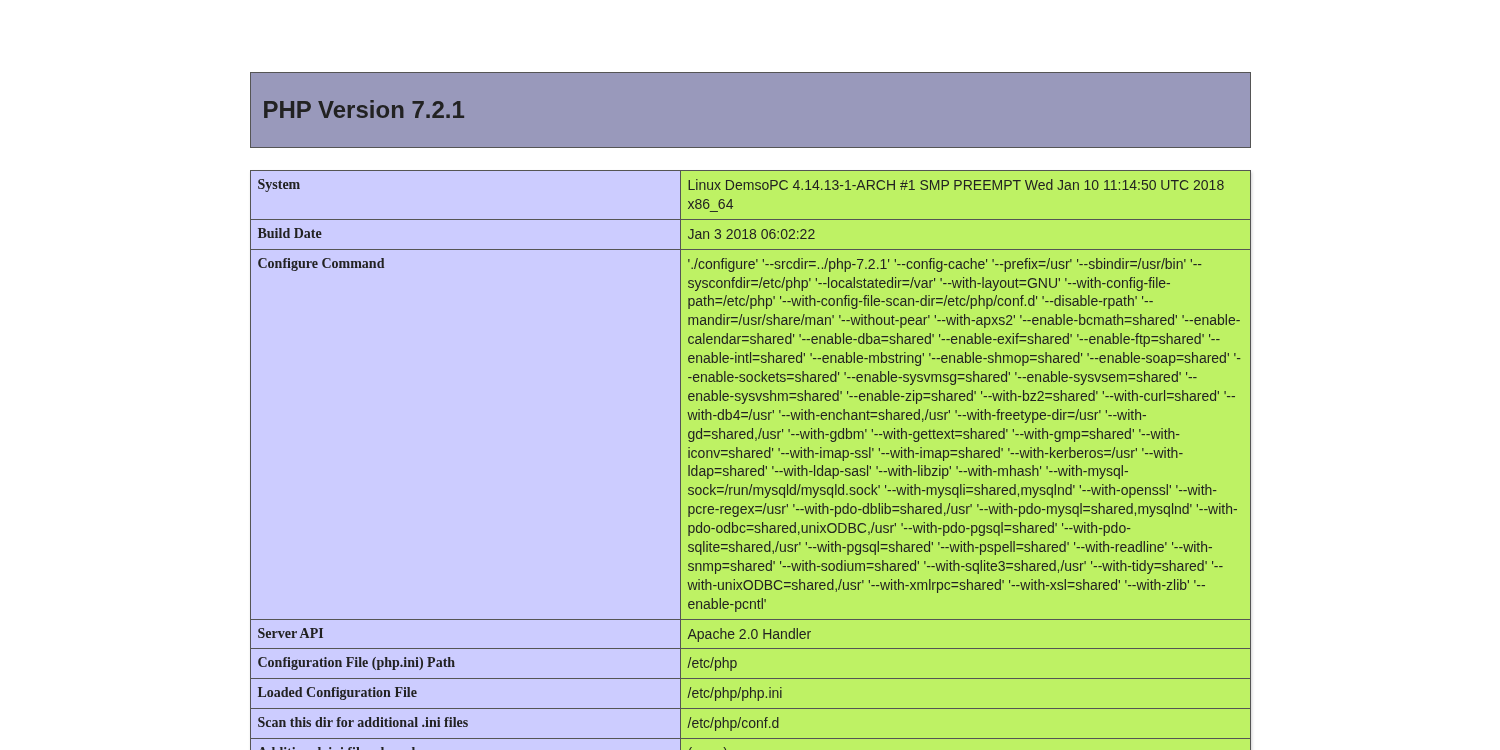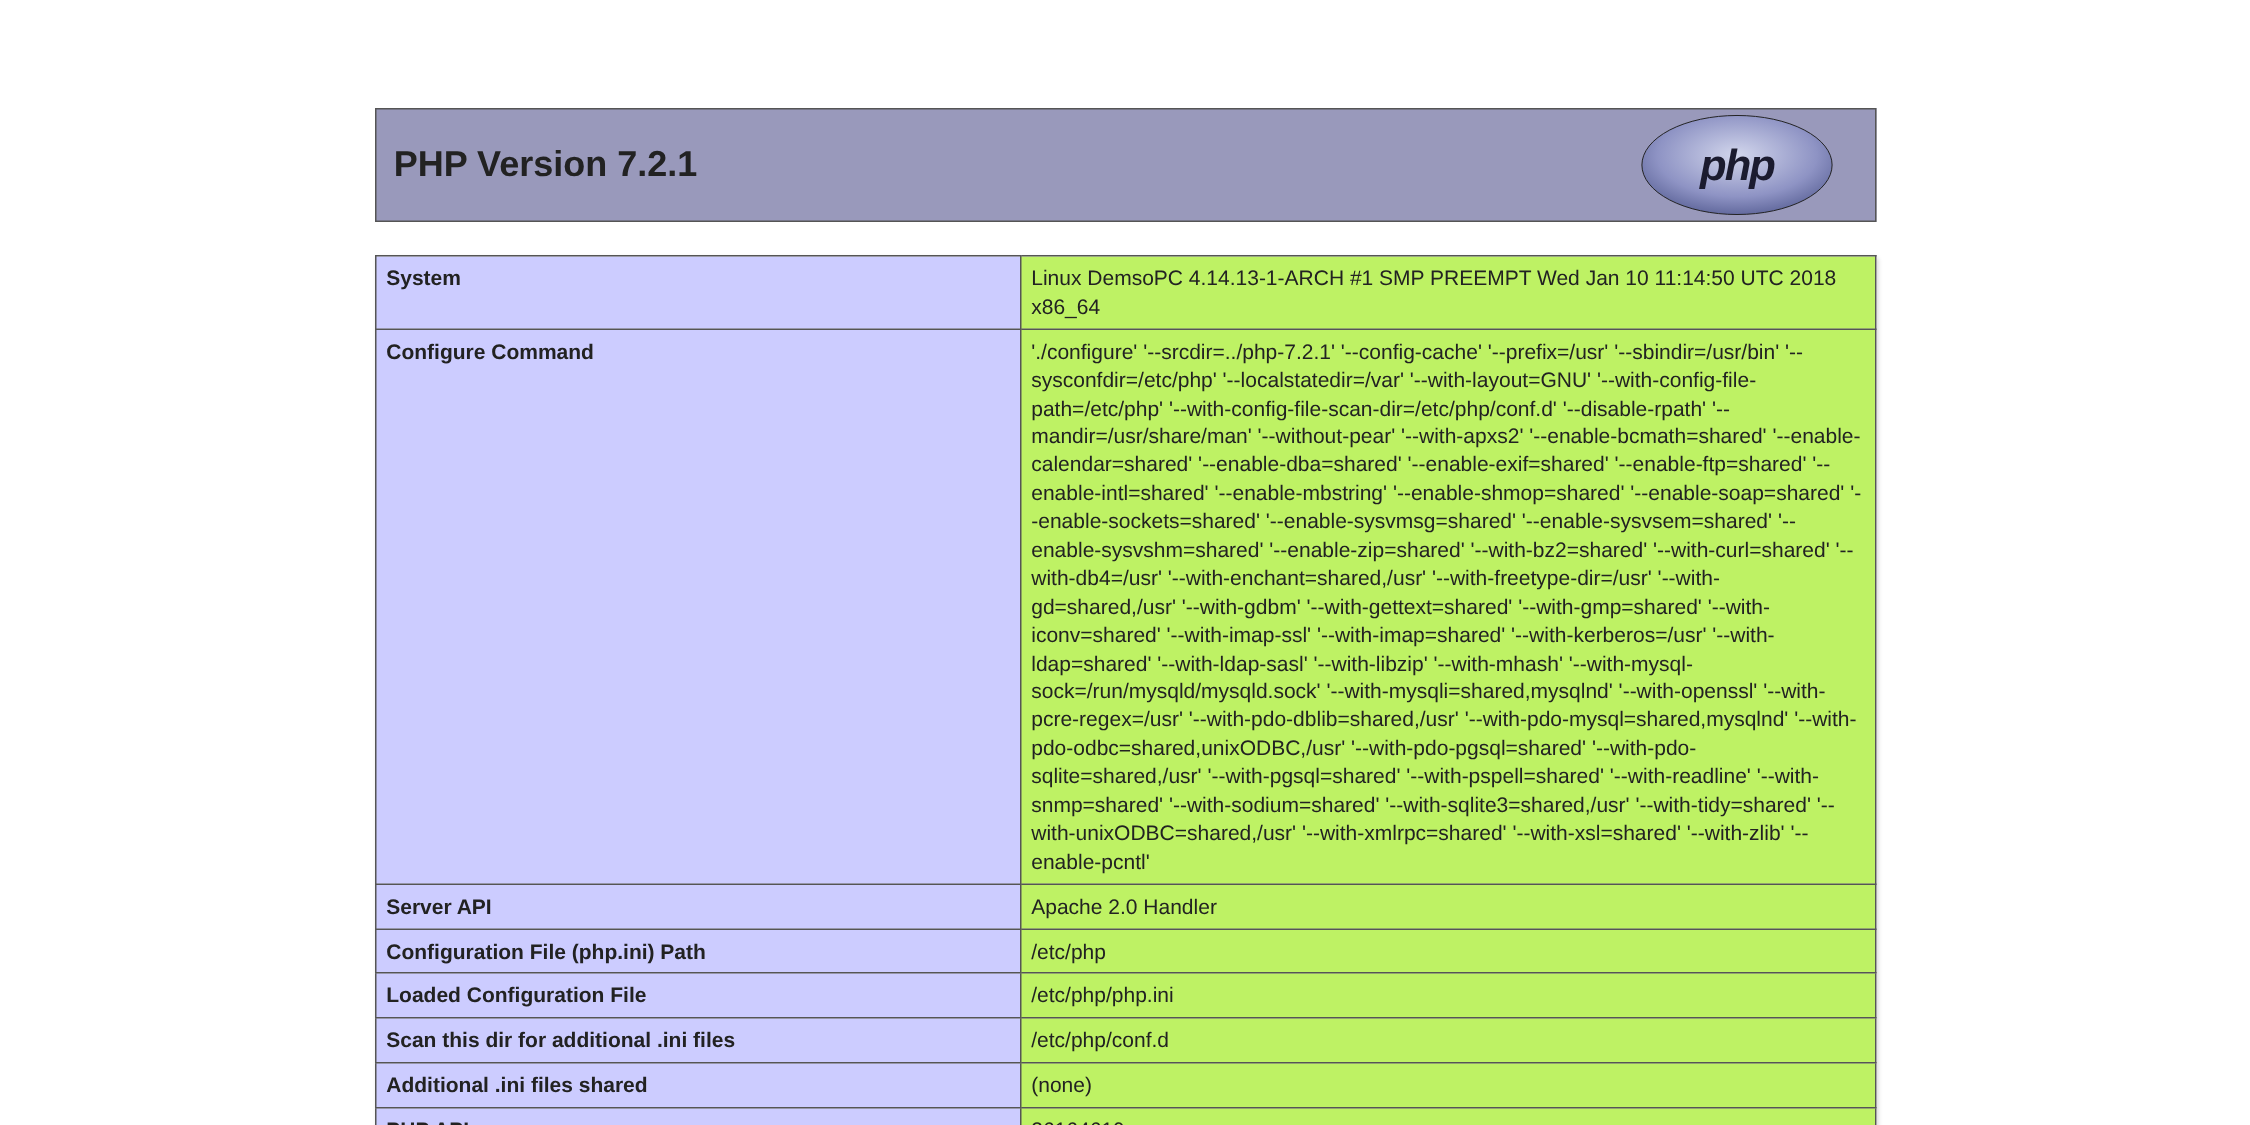--- a/index.html
+++ b/index.html
@@ -46,53 +46,45 @@
     padding: 5px 7px;
     vertical-align: top;
     font-size: 14px;
     line-height: 1.35;
   }
   td.e {
     background: #ccf;
     font-weight: bold;
     width: 415px;
     color: #222;
+    font-family: Liberation Serif, serif;
   }
   td.v {
     background: #bef264;
     color: #222;
     word-break: break-word;
   }
 </style>
 </head>
 <body>
 
 <div class="page">
   <div class="header-box">
     <div class="header-title">PHP Version 7.2.1</div>
-    <div class="php-logo">
-      <svg viewBox="0 0 200 106" width="160" height="70">
-        <defs>
-          <radialGradient id="g1" cx="50%" cy="40%" r="70%">
-            <stop offset="0%" stop-color="#d2d6ec"></stop>
-            <stop offset="60%" stop-color="#8e93c4"></stop>
-            <stop offset="100%" stop-color="#4b5389"></stop>
-          </radialGradient>
-        </defs>
-        <ellipse cx="100" cy="53" rx="96" ry="50" fill="url(#g1)" stroke="#222" stroke-width="1"></ellipse>
-        <text x="100" y="68" text-anchor="middle" font-family="Arial Black, Arial, sans-serif" font-weight="900" font-size="44" fill="#1b1b2f" font-style="italic" letter-spacing="-2">php</text>
-      </svg>
-    </div>
   </div>
 
   <table class="info">
     <tbody>
       <tr>
         <td class="e">System</td>
         <td class="v">Linux DemsoPC 4.14.13-1-ARCH #1 SMP PREEMPT Wed Jan 10 11:14:50 UTC 2018 x86_64</td>
+      </tr>
+      <tr>
+        <td class="e">Build Date</td>
+        <td class="v">Jan 3 2018 06:02:22</td>
       </tr>
       <tr>
         <td class="e">Configure Command</td>
         <td class="v">'./configure' '--srcdir=../php-7.2.1' '--config-cache' '--prefix=/usr' '--sbindir=/usr/bin' '--sysconfdir=/etc/php' '--localstatedir=/var' '--with-layout=GNU' '--with-config-file-path=/etc/php' '--with-config-file-scan-dir=/etc/php/conf.d' '--disable-rpath' '--mandir=/usr/share/man' '--without-pear' '--with-apxs2' '--enable-bcmath=shared' '--enable-calendar=shared' '--enable-dba=shared' '--enable-exif=shared' '--enable-ftp=shared' '--enable-intl=shared' '--enable-mbstring' '--enable-shmop=shared' '--enable-soap=shared' '--enable-sockets=shared' '--enable-sysvmsg=shared' '--enable-sysvsem=shared' '--enable-sysvshm=shared' '--enable-zip=shared' '--with-bz2=shared' '--with-curl=shared' '--with-db4=/usr' '--with-enchant=shared,/usr' '--with-freetype-dir=/usr' '--with-gd=shared,/usr' '--with-gdbm' '--with-gettext=shared' '--with-gmp=shared' '--with-iconv=shared' '--with-imap-ssl' '--with-imap=shared' '--with-kerberos=/usr' '--with-ldap=shared' '--with-ldap-sasl' '--with-libzip' '--with-mhash' '--with-mysql-sock=/run/mysqld/mysqld.sock' '--with-mysqli=shared,mysqlnd' '--with-openssl' '--with-pcre-regex=/usr' '--with-pdo-dblib=shared,/usr' '--with-pdo-mysql=shared,mysqlnd' '--with-pdo-odbc=shared,unixODBC,/usr' '--with-pdo-pgsql=shared' '--with-pdo-sqlite=shared,/usr' '--with-pgsql=shared' '--with-pspell=shared' '--with-readline' '--with-snmp=shared' '--with-sodium=shared' '--with-sqlite3=shared,/usr' '--with-tidy=shared' '--with-unixODBC=shared,/usr' '--with-xmlrpc=shared' '--with-xsl=shared' '--with-zlib' '--enable-pcntl'</td>
       </tr>
       <tr>
         <td class="e">Server API</td>
         <td class="v">Apache 2.0 Handler</td>
       </tr>
       <tr>

